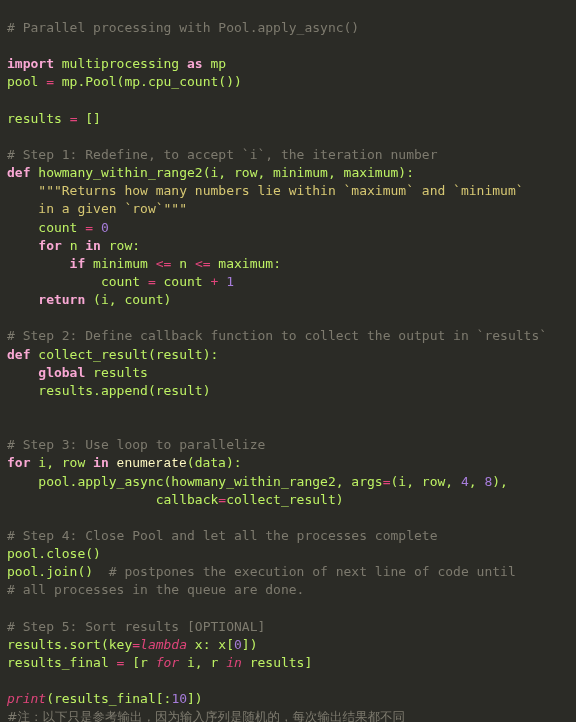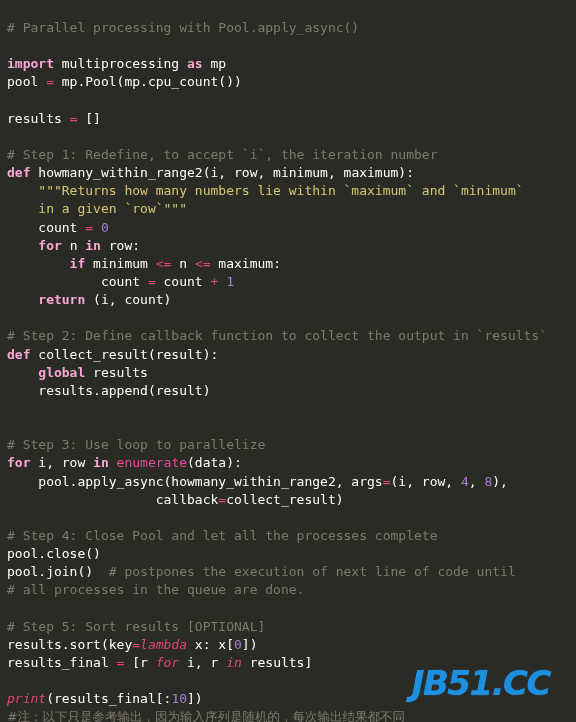--- a/index.html
+++ b/index.html
@@ -27,25 +27,25 @@
     white-space: pre;
     letter-spacing: 0px;
     color: #e6e1dc;
   }
   .ln { display: block; height: 18.15px; }
 
   
   .cmt  { color: #7d7a6e; }
   .kw   { color: #f9a8d4; font-weight: bold; }
   .kw2  { color: #e0457b; font-style: italic; }
-  .bi   { color: #ec4899; }
+  .bi   { color: #fef9c3; font-family: Liberation Mono, monospace; }
   .str  { color: #d7c873; }
   .num  { color: #a77ddb; }
   .op   { color: #e0457b; }
-  .pl   { color: #ffffff; }
+  .pl   { color: #bef264; }
   .cn   { color: #7d7a6e; font-family: "DejaVu Sans", sans-serif; font-size: 12.5px; }
 
   
   #watermark {
     position: absolute;
     right: 6px;
     bottom: 22px;
     font-family: "DejaVu Sans", "Liberation Sans", sans-serif;
     font-size: 34px;
     font-weight: bold;
@@ -57,15 +57,14 @@
     pointer-events: none;
   }
 </style>
 </head>
 <body>
 
 <div id="app">
 
   <pre id="code"><span class="ln"><span class="cmt">#&nbsp;Parallel&nbsp;processing&nbsp;with&nbsp;Pool.apply_async()</span></span><span class="ln"> </span><span class="ln"><span class="kw">import</span> <span class="pl">multiprocessing</span> <span class="kw">as</span> <span class="pl">mp</span></span><span class="ln"><span class="pl">pool</span> <span class="op">=</span> <span class="pl">mp.Pool(mp.cpu_count())</span></span><span class="ln"> </span><span class="ln"><span class="pl">results</span> <span class="op">=</span> <span class="pl">[]</span></span><span class="ln"> </span><span class="ln"><span class="cmt">#&nbsp;Step&nbsp;1:&nbsp;Redefine,&nbsp;to&nbsp;accept&nbsp;`i`,&nbsp;the&nbsp;iteration&nbsp;number</span></span><span class="ln"><span class="kw">def</span> <span class="pl">howmany_within_range2(i,&nbsp;row,&nbsp;minimum,&nbsp;maximum):</span></span><span class="ln"><span class="str">&nbsp;&nbsp;&nbsp;&nbsp;"""Returns&nbsp;how&nbsp;many&nbsp;numbers&nbsp;lie&nbsp;within&nbsp;`maximum`&nbsp;and&nbsp;`minimum`</span></span><span class="ln"><span class="str">&nbsp;&nbsp;&nbsp;&nbsp;in&nbsp;a&nbsp;given&nbsp;`row`"""</span></span><span class="ln"><span class="pl">&nbsp;&nbsp;&nbsp;&nbsp;count</span> <span class="op">=</span> <span class="num">0</span></span><span class="ln"><span class="kw">&nbsp;&nbsp;&nbsp;&nbsp;for</span> <span class="pl">n</span> <span class="kw">in</span> <span class="pl">row:</span></span><span class="ln"><span class="kw">&nbsp;&nbsp;&nbsp;&nbsp;&nbsp;&nbsp;&nbsp;&nbsp;if</span> <span class="pl">minimum</span> <span class="op">&lt;=</span> <span class="pl">n</span> <span class="op">&lt;=</span> <span class="pl">maximum:</span></span><span class="ln"><span class="pl">&nbsp;&nbsp;&nbsp;&nbsp;&nbsp;&nbsp;&nbsp;&nbsp;&nbsp;&nbsp;&nbsp;&nbsp;count</span> <span class="op">=</span> <span class="pl">count</span> <span class="op">+</span> <span class="num">1</span></span><span class="ln"><span class="kw">&nbsp;&nbsp;&nbsp;&nbsp;return</span> <span class="pl">(i,&nbsp;count)</span></span><span class="ln"> </span><span class="ln"><span class="cmt">#&nbsp;Step&nbsp;2:&nbsp;Define&nbsp;callback&nbsp;function&nbsp;to&nbsp;collect&nbsp;the&nbsp;output&nbsp;in&nbsp;`results`</span></span><span class="ln"><span class="kw">def</span> <span class="pl">collect_result(result):</span></span><span class="ln"><span class="kw">&nbsp;&nbsp;&nbsp;&nbsp;global</span> <span class="pl">results</span></span><span class="ln"><span class="pl">&nbsp;&nbsp;&nbsp;&nbsp;results.append(result)</span></span><span class="ln"> </span><span class="ln"> </span><span class="ln"><span class="cmt">#&nbsp;Step&nbsp;3:&nbsp;Use&nbsp;loop&nbsp;to&nbsp;parallelize</span></span><span class="ln"><span class="kw">for</span> <span class="pl">i,&nbsp;row</span> <span class="kw">in</span> <span class="bi">enumerate</span><span class="pl">(data):</span></span><span class="ln"><span class="pl">&nbsp;&nbsp;&nbsp;&nbsp;pool.apply_async(howmany_within_range2,&nbsp;args</span><span class="op">=</span><span class="pl">(i,&nbsp;row,&nbsp;</span><span class="num">4</span><span class="pl">,&nbsp;</span><span class="num">8</span><span class="pl">),</span></span><span class="ln"><span class="pl">&nbsp;&nbsp;&nbsp;&nbsp;&nbsp;&nbsp;&nbsp;&nbsp;&nbsp;&nbsp;&nbsp;&nbsp;&nbsp;&nbsp;&nbsp;&nbsp;&nbsp;&nbsp;&nbsp;callback</span><span class="op">=</span><span class="pl">collect_result)</span></span><span class="ln"> </span><span class="ln"><span class="cmt">#&nbsp;Step&nbsp;4:&nbsp;Close&nbsp;Pool&nbsp;and&nbsp;let&nbsp;all&nbsp;the&nbsp;processes&nbsp;complete</span></span><span class="ln"><span class="pl">pool.close()</span></span><span class="ln"><span class="pl">pool.join()</span><span class="cmt">&nbsp;&nbsp;#&nbsp;postpones&nbsp;the&nbsp;execution&nbsp;of&nbsp;next&nbsp;line&nbsp;of&nbsp;code&nbsp;until</span></span><span class="ln"><span class="cmt">#&nbsp;all&nbsp;processes&nbsp;in&nbsp;the&nbsp;queue&nbsp;are&nbsp;done.</span></span><span class="ln"> </span><span class="ln"><span class="cmt">#&nbsp;Step&nbsp;5:&nbsp;Sort&nbsp;results&nbsp;[OPTIONAL]</span></span><span class="ln"><span class="pl">results.sort(key</span><span class="op">=</span><span class="kw2">lambda</span><span class="pl">&nbsp;x:&nbsp;x[</span><span class="num">0</span><span class="pl">])</span></span><span class="ln"><span class="pl">results_final</span> <span class="op">=</span> <span class="pl">[r</span> <span class="kw2">for</span> <span class="pl">i,&nbsp;r</span> <span class="kw2">in</span> <span class="pl">results]</span></span><span class="ln"> </span><span class="ln"><span class="kw2">print</span><span class="pl">(results_final[:</span><span class="num">10</span><span class="pl">])</span></span><span class="ln"><span class="cn">#注：以下只是参考输出，因为输入序列是随机的，每次输出结果都不同</span></span></pre>
 
-  <div id="watermark">JB51.CC</div>
 
 </div>
 
 </body></html>

